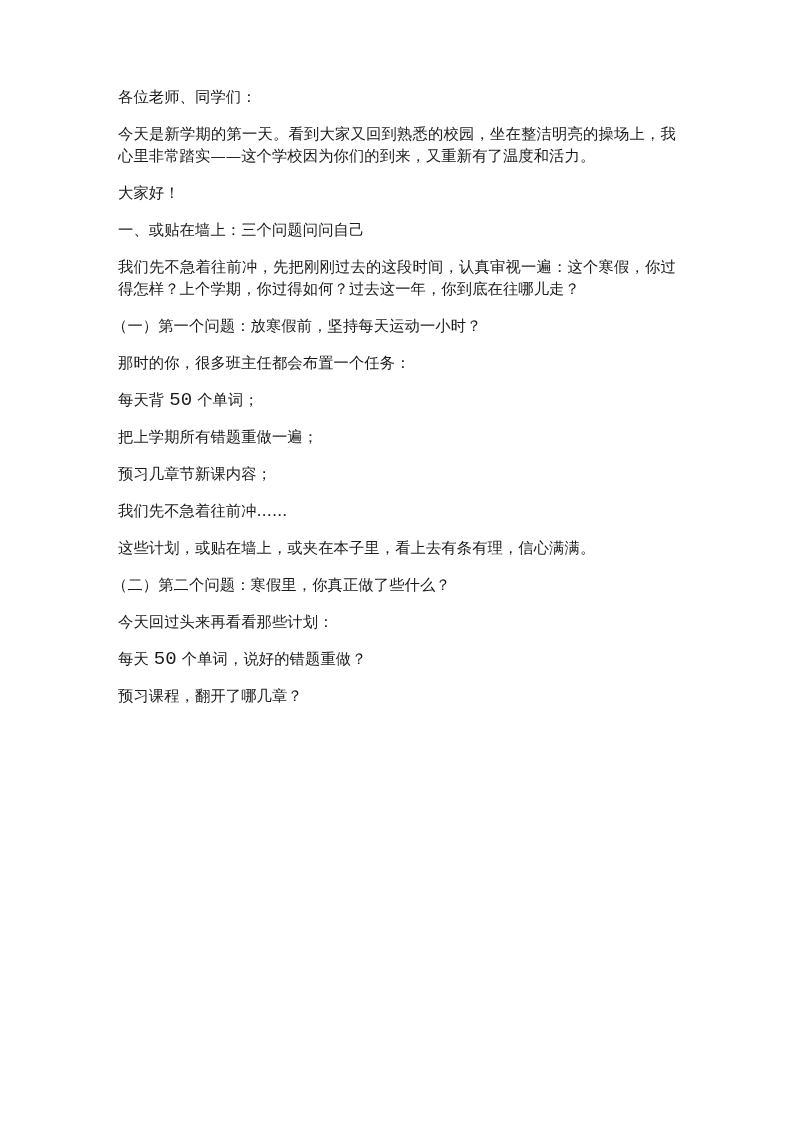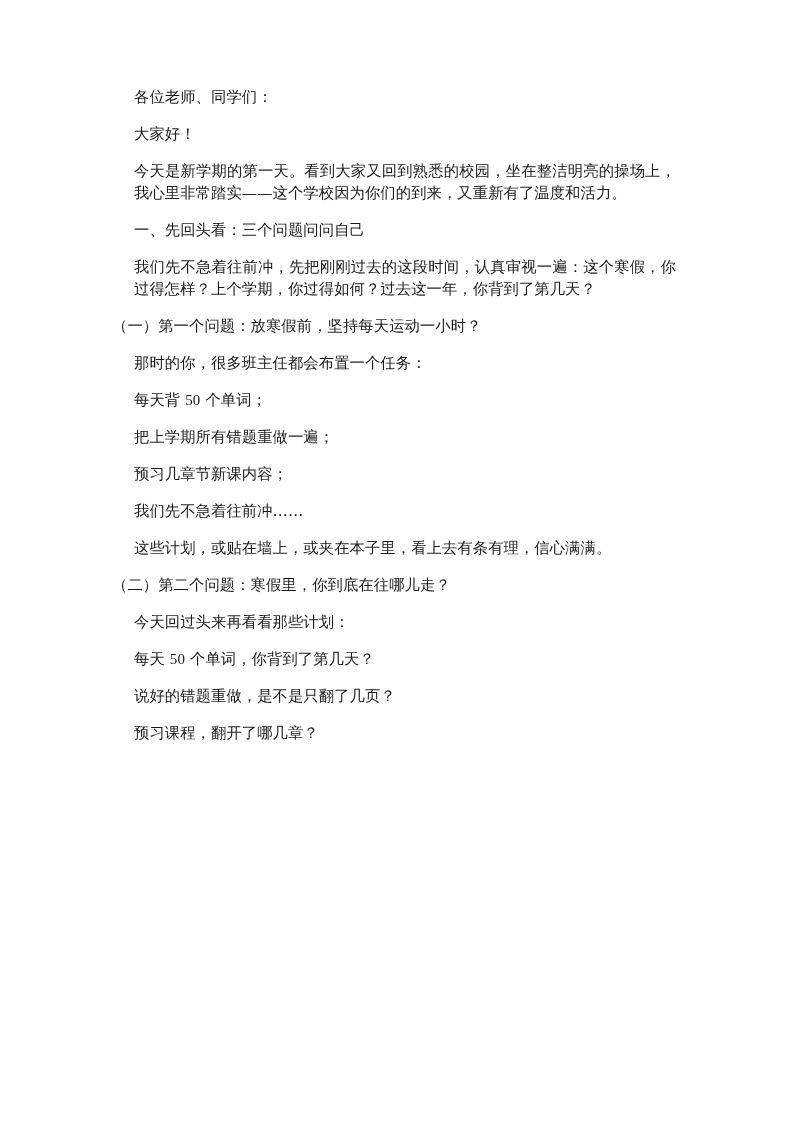--- a/index.html
+++ b/index.html
@@ -17,47 +17,46 @@
     }
     .page {
       position: absolute;
       left: 118px;
       top: 86px;
       width: 558px;
     }
     .para {
       font-size: 15.3px;
       line-height: 22px;
-      margin: 0 0 15px 16px;
+      margin: 0 0 15px 0;
       text-align: justify;
       letter-spacing: 0.1px;
       word-break: break-all;
     }
     .para.heading { }
     .para.sub { margin-left: -6px; }
     .num {
-      font-family: Liberation Serif, serif;
-      font-size: 15px;
+      font-family: Liberation Mono, monospace;
+      font-size: 19px;
       padding: 0 5px;
     }
   </style>
 </head>
 <body>
 
 <div class="page">
   <p class="para">各位老师、同学们：</p>
+  <p class="para">今天是新学期的第一天。看到大家又回到熟悉的校园，坐在整洁明亮的操场上，我心里非常踏实——这个学校因为你们的到来，又重新有了温度和活力。</p>
   <p class="para">大家好！</p>
-  <p class="para">今天是新学期的第一天。看到大家又回到熟悉的校园，坐在整洁明亮的操场上，我心里非常踏实——这个学校因为你们的到来，又重新有了温度和活力。</p>
-  <p class="para heading">一、先回头看：三个问题问问自己</p>
-  <p class="para">我们先不急着往前冲，先把刚刚过去的这段时间，认真审视一遍：这个寒假，你过得怎样？上个学期，你过得如何？过去这一年，你背到了第几天？</p>
+  <p class="para heading">一、或贴在墙上：三个问题问问自己</p>
+  <p class="para">我们先不急着往前冲，先把刚刚过去的这段时间，认真审视一遍：这个寒假，你过得怎样？上个学期，你过得如何？过去这一年，你到底在往哪儿走？</p>
   <p class="para sub">（一）第一个问题：放寒假前，坚持每天运动一小时？</p>
   <p class="para">那时的你，很多班主任都会布置一个任务：</p>
   <p class="para"><span>每天背</span><span class="num">50</span><span>个单词；</span></p>
   <p class="para">把上学期所有错题重做一遍；</p>
   <p class="para">预习几章节新课内容；</p>
   <p class="para">我们先不急着往前冲……</p>
   <p class="para">这些计划，或贴在墙上，或夹在本子里，看上去有条有理，信心满满。</p>
-  <p class="para sub">（二）第二个问题：寒假里，你到底在往哪儿走？</p>
+  <p class="para sub">（二）第二个问题：寒假里，你真正做了些什么？</p>
   <p class="para">今天回过头来再看看那些计划：</p>
-  <p class="para"><span>每天</span><span class="num">50</span><span>个单词，你背到了第几天？</span></p>
-  <p class="para">说好的错题重做，是不是只翻了几页？</p>
+  <p class="para"><span>每天</span><span class="num">50</span><span>个单词，说好的错题重做？</span></p>
   <p class="para">预习课程，翻开了哪几章？</p>
 </div>
 
 </body></html>

